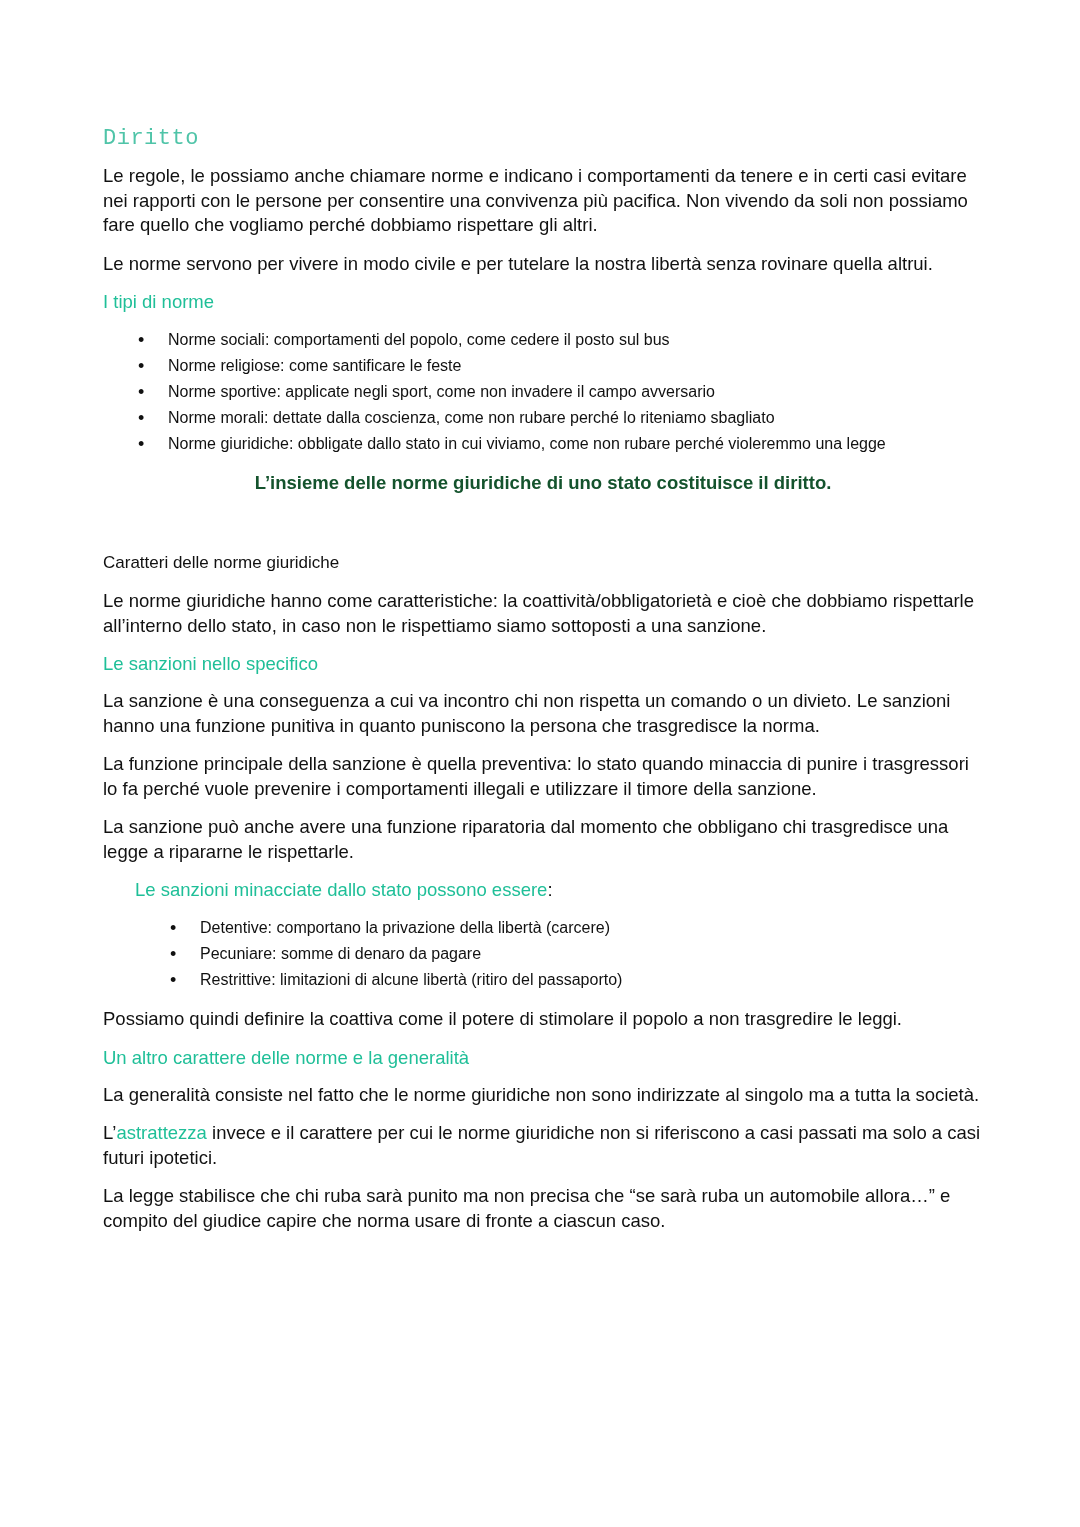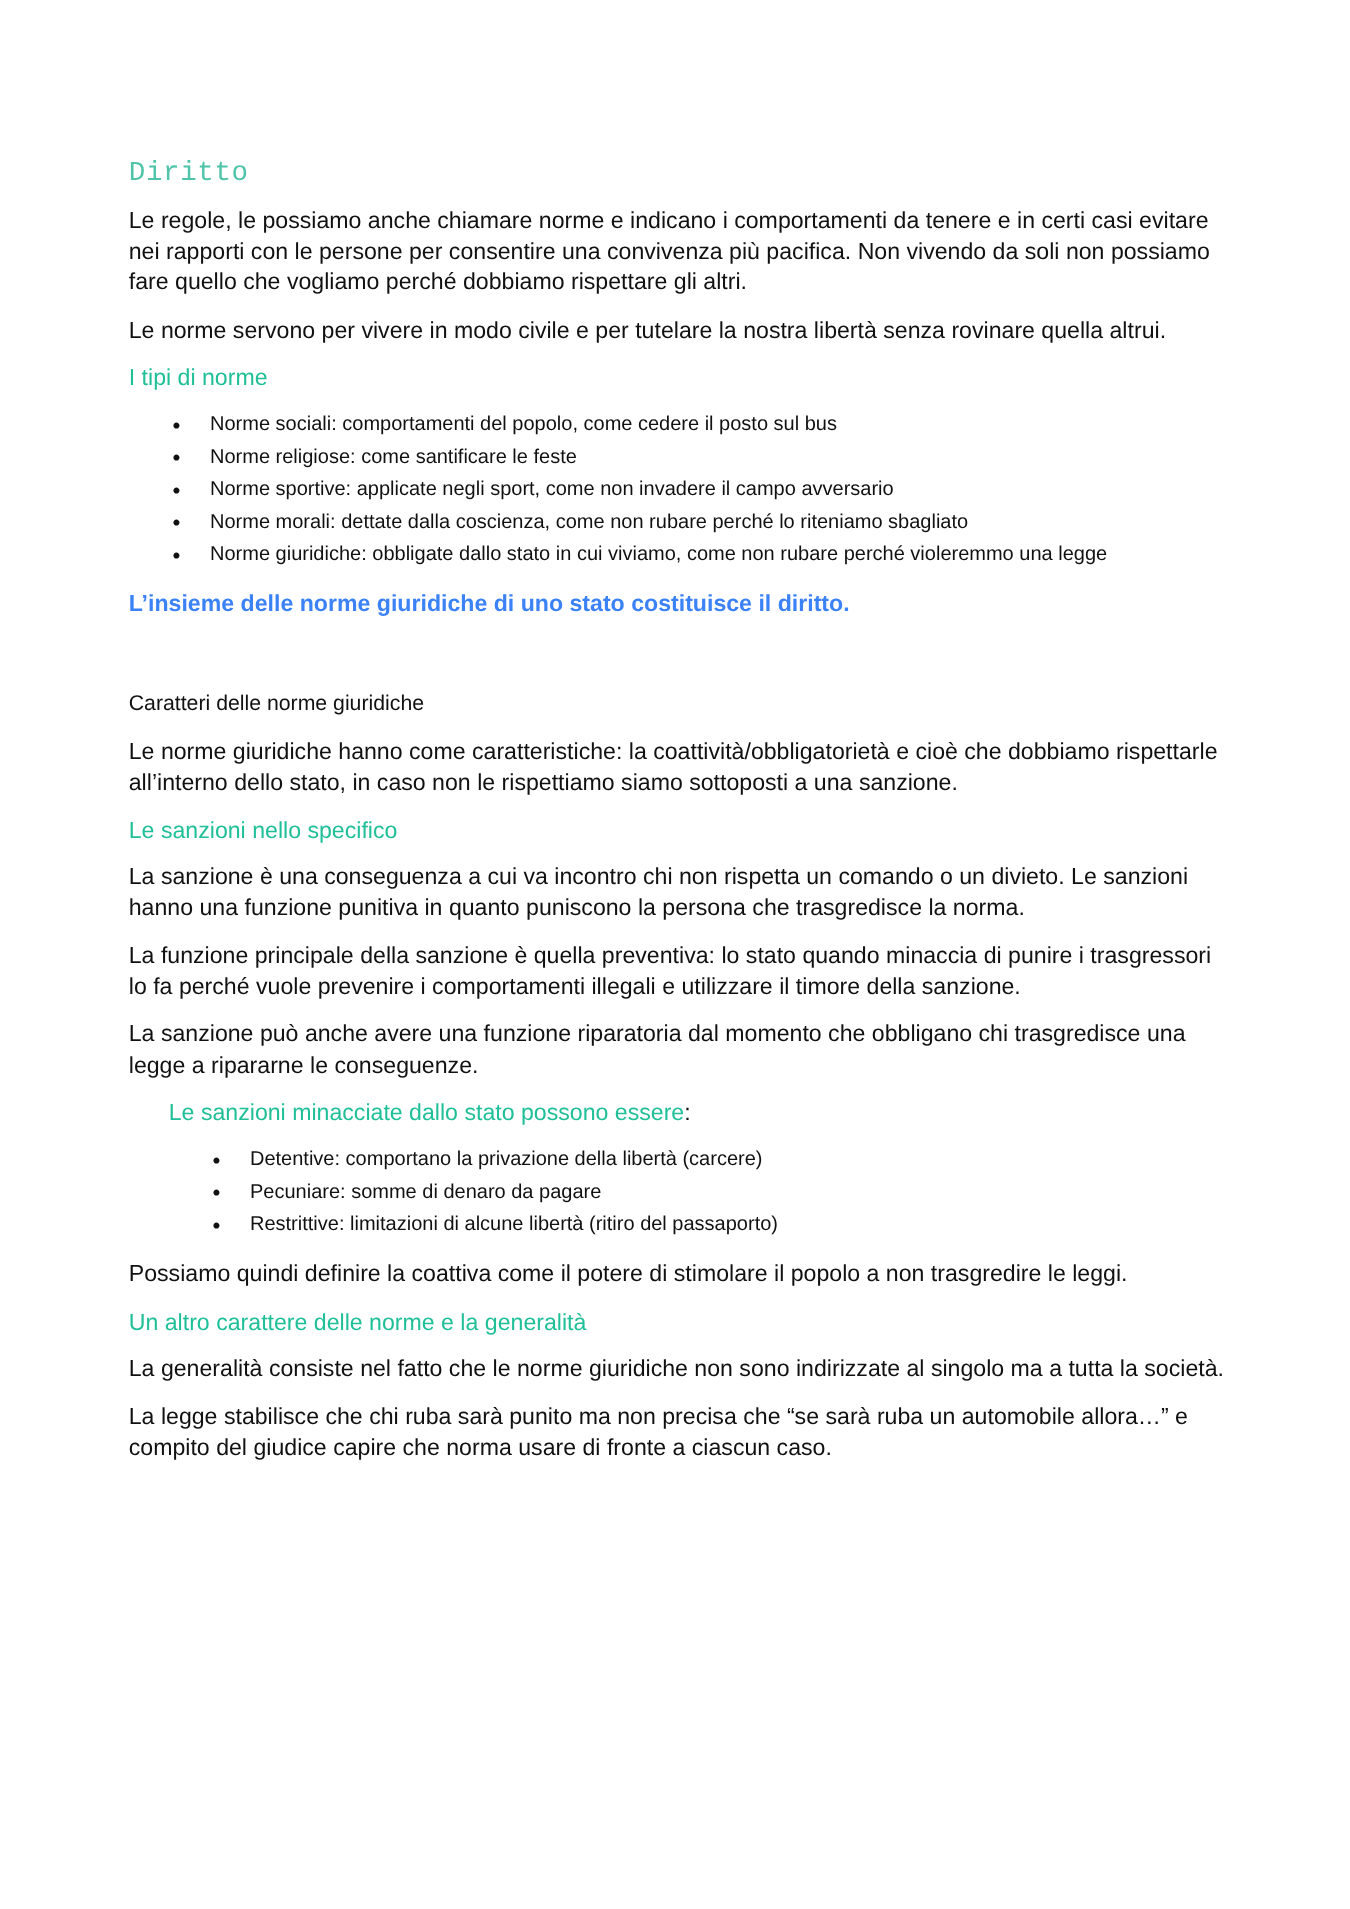--- a/index.html
+++ b/index.html
@@ -36,23 +36,24 @@
       line-height: 24px;
     }
     .p {
       font-size: 18.5px;
       line-height: 24.5px;
       margin: 0 0 14px 0;
     }
     .bold-accent {
       font-size: 18.5px;
       font-weight: bold;
-      color: #3b82f6;
+      color: #14532d;
       line-height: 24px;
       margin: 0 0 56px 0;
+      text-align: center;
     }
     .plain-heading {
       font-size: 17px;
       line-height: 24px;
       margin: 0 0 14px 0;
     }
     ul.bullets {
       margin: 0 0 14px 0;
       padding: 0 0 0 65px;
       list-style: none;
@@ -94,26 +95,27 @@
     <li>Norme giuridiche: obbligate dallo stato in cui viviamo, come non rubare perché violeremmo una legge</li>
   </ul>
   <div class="bold-accent">L’insieme delle norme giuridiche di uno stato costituisce il diritto.</div>
 
   <div class="plain-heading">Caratteri delle norme giuridiche</div>
   <p class="p">Le norme giuridiche hanno come caratteristiche: la coattività/obbligatorietà e cioè che dobbiamo rispettarle all’interno dello stato, in caso non le rispettiamo siamo sottoposti a una sanzione.</p>
 
   <div class="h-accent">Le sanzioni nello specifico</div>
   <p class="p">La sanzione è una conseguenza a cui va incontro chi non rispetta un comando o un divieto. Le sanzioni hanno una funzione punitiva in quanto puniscono la persona che trasgredisce la norma.</p>
   <p class="p">La funzione principale della sanzione è quella preventiva: lo stato quando minaccia di punire i trasgressori lo fa perché vuole prevenire i comportamenti illegali e utilizzare il timore della sanzione.</p>
-  <p class="p">La sanzione può anche avere una funzione riparatoria dal momento che obbligano chi trasgredisce una legge a ripararne le conseguenze.</p>
+  <p class="p">La sanzione può anche avere una funzione riparatoria dal momento che obbligano chi trasgredisce una legge a ripararne le rispettarle.</p>
 
   <div class="h-accent indent-heading"><span>Le sanzioni minacciate dallo stato possono essere</span><span class="black-inline">:</span></div>
   <ul class="bullets indent2">
     <li>Detentive: comportano la privazione della libertà (carcere)</li>
     <li>Pecuniare: somme di denaro da pagare</li>
     <li>Restrittive: limitazioni di alcune libertà (ritiro del passaporto)</li>
   </ul>
   <p class="p">Possiamo quindi definire la coattiva come il potere di stimolare il popolo a non trasgredire le leggi.</p>
 
   <div class="h-accent">Un altro carattere delle norme e la generalità</div>
   <p class="p">La generalità consiste nel fatto che le norme giuridiche non sono indirizzate al singolo ma a tutta la società.</p>
+  <p class="p"><span>L’</span><span class="accent-inline">astrattezza</span><span> invece e il carattere per cui le norme giuridiche non si riferiscono a casi passati ma solo a casi futuri ipotetici.</span></p>
   <p class="p">La legge stabilisce che chi ruba sarà punito ma non precisa che “se sarà ruba un automobile allora…” e compito del giudice capire che norma usare di fronte a ciascun caso.</p>
 </div>
 
 </body></html>

